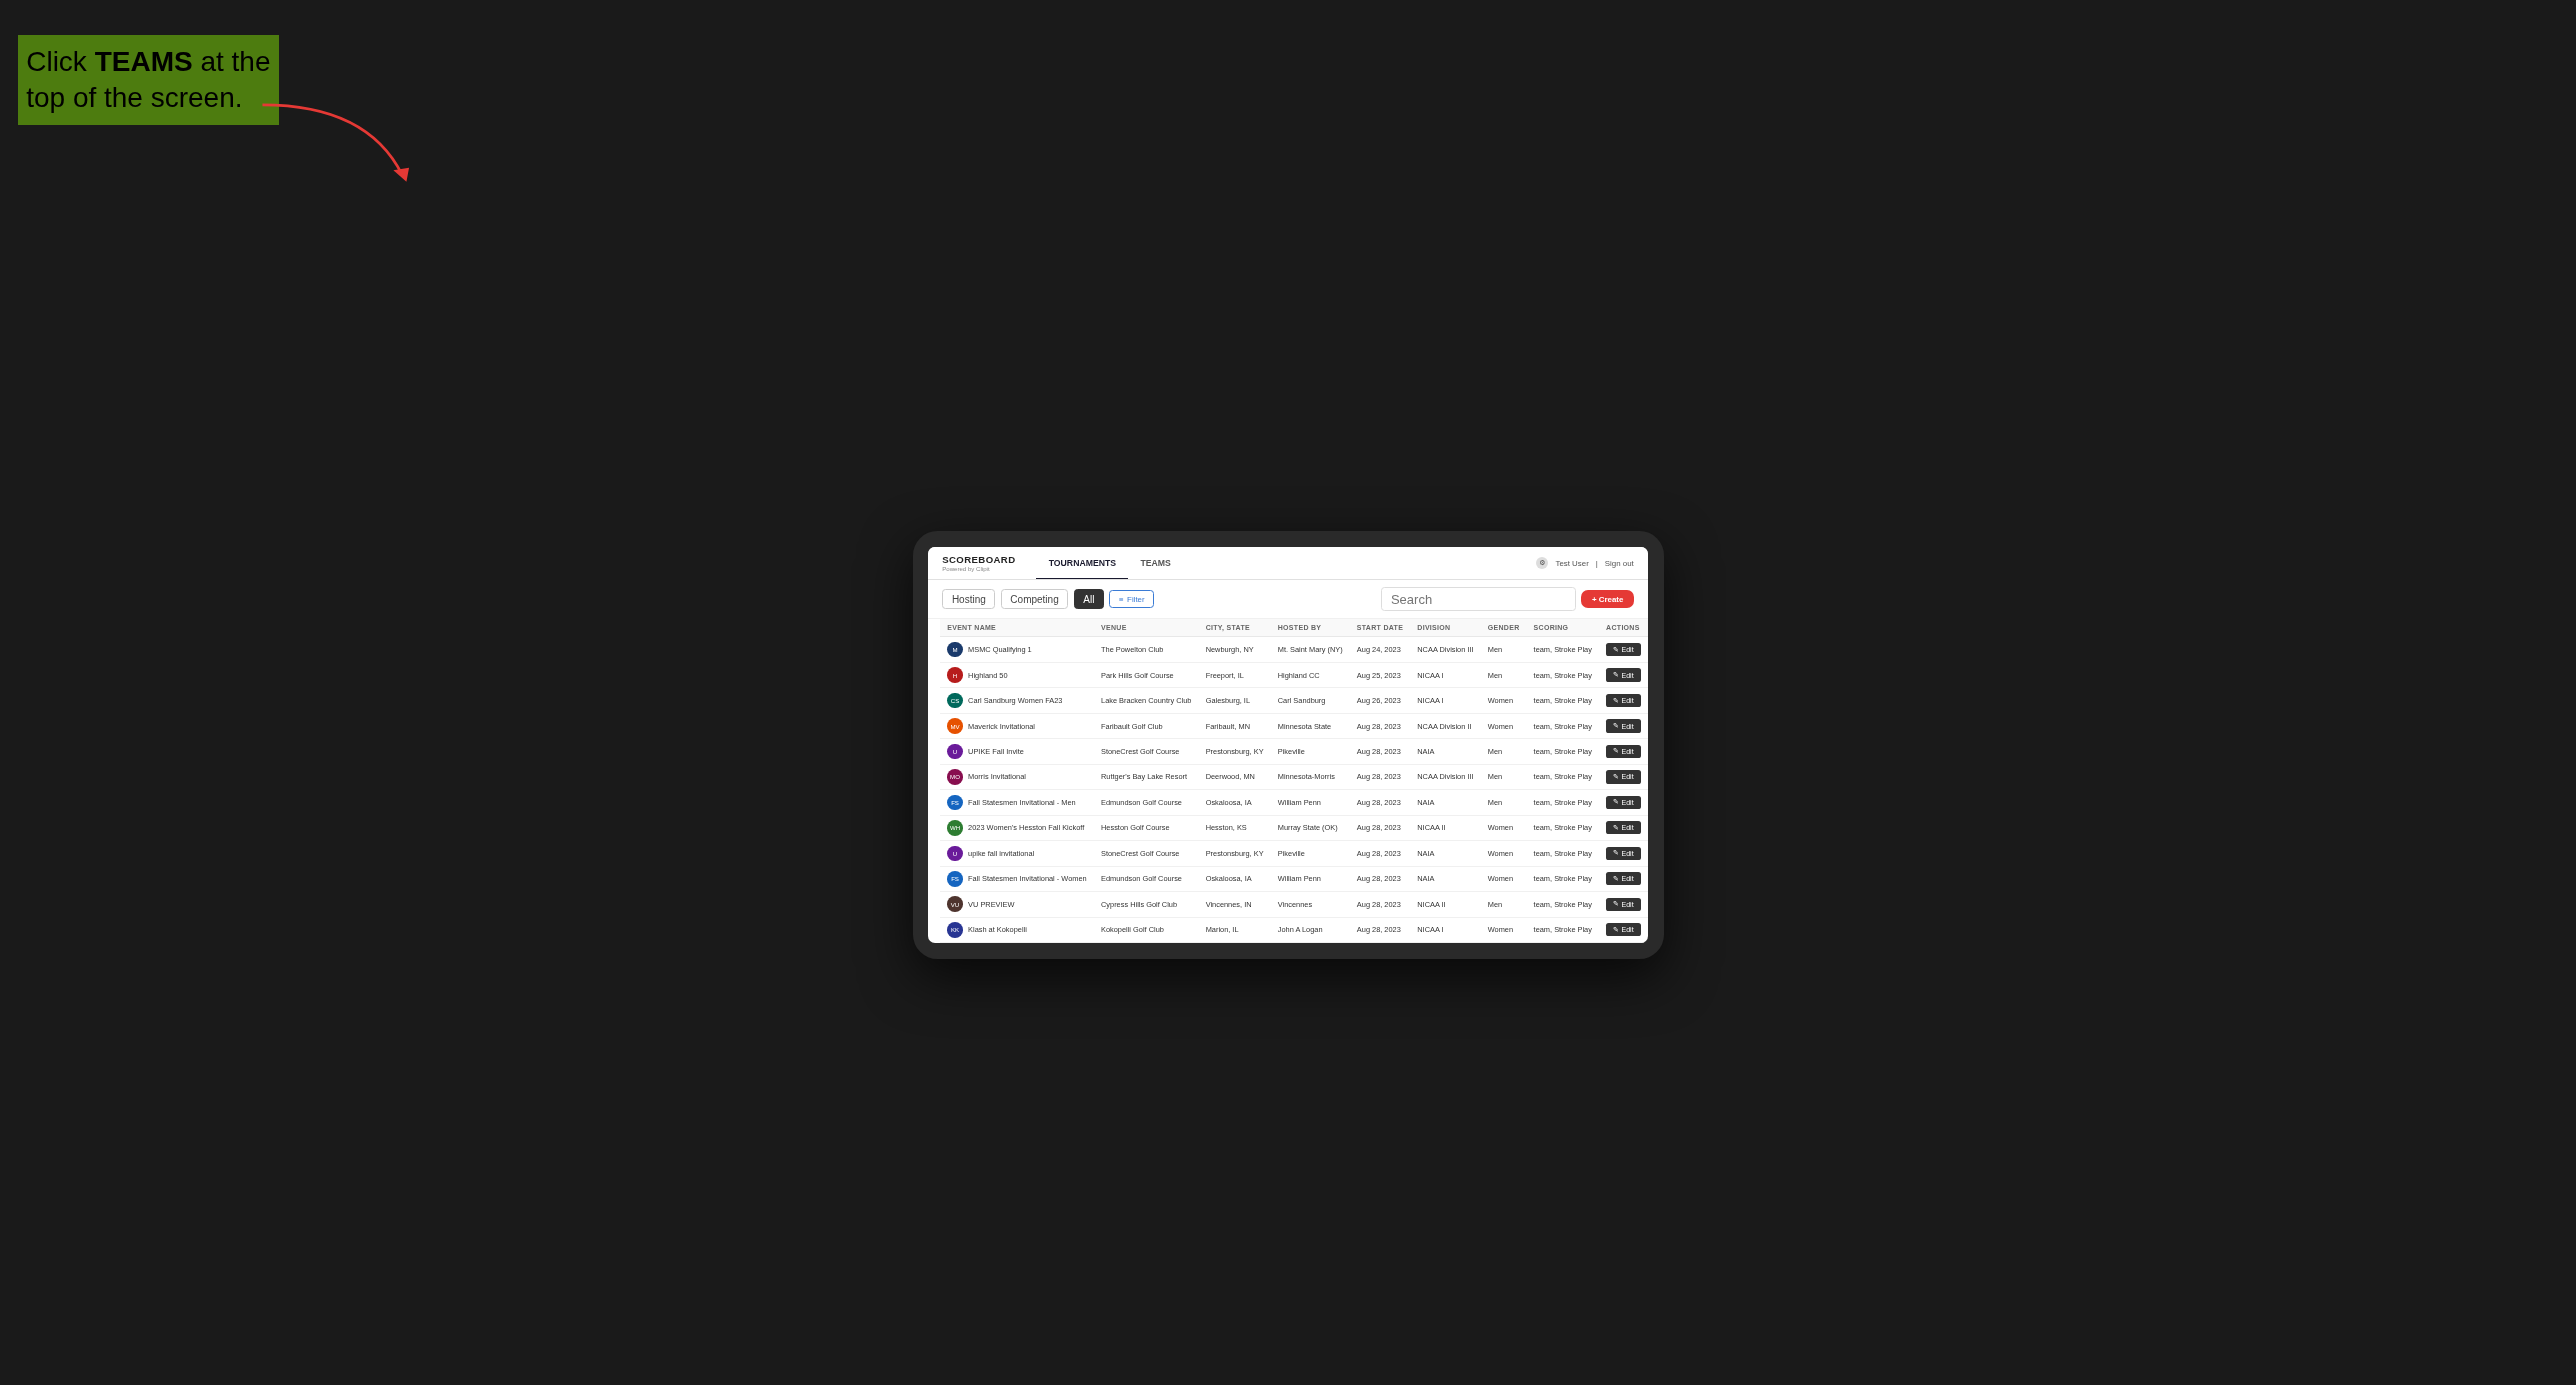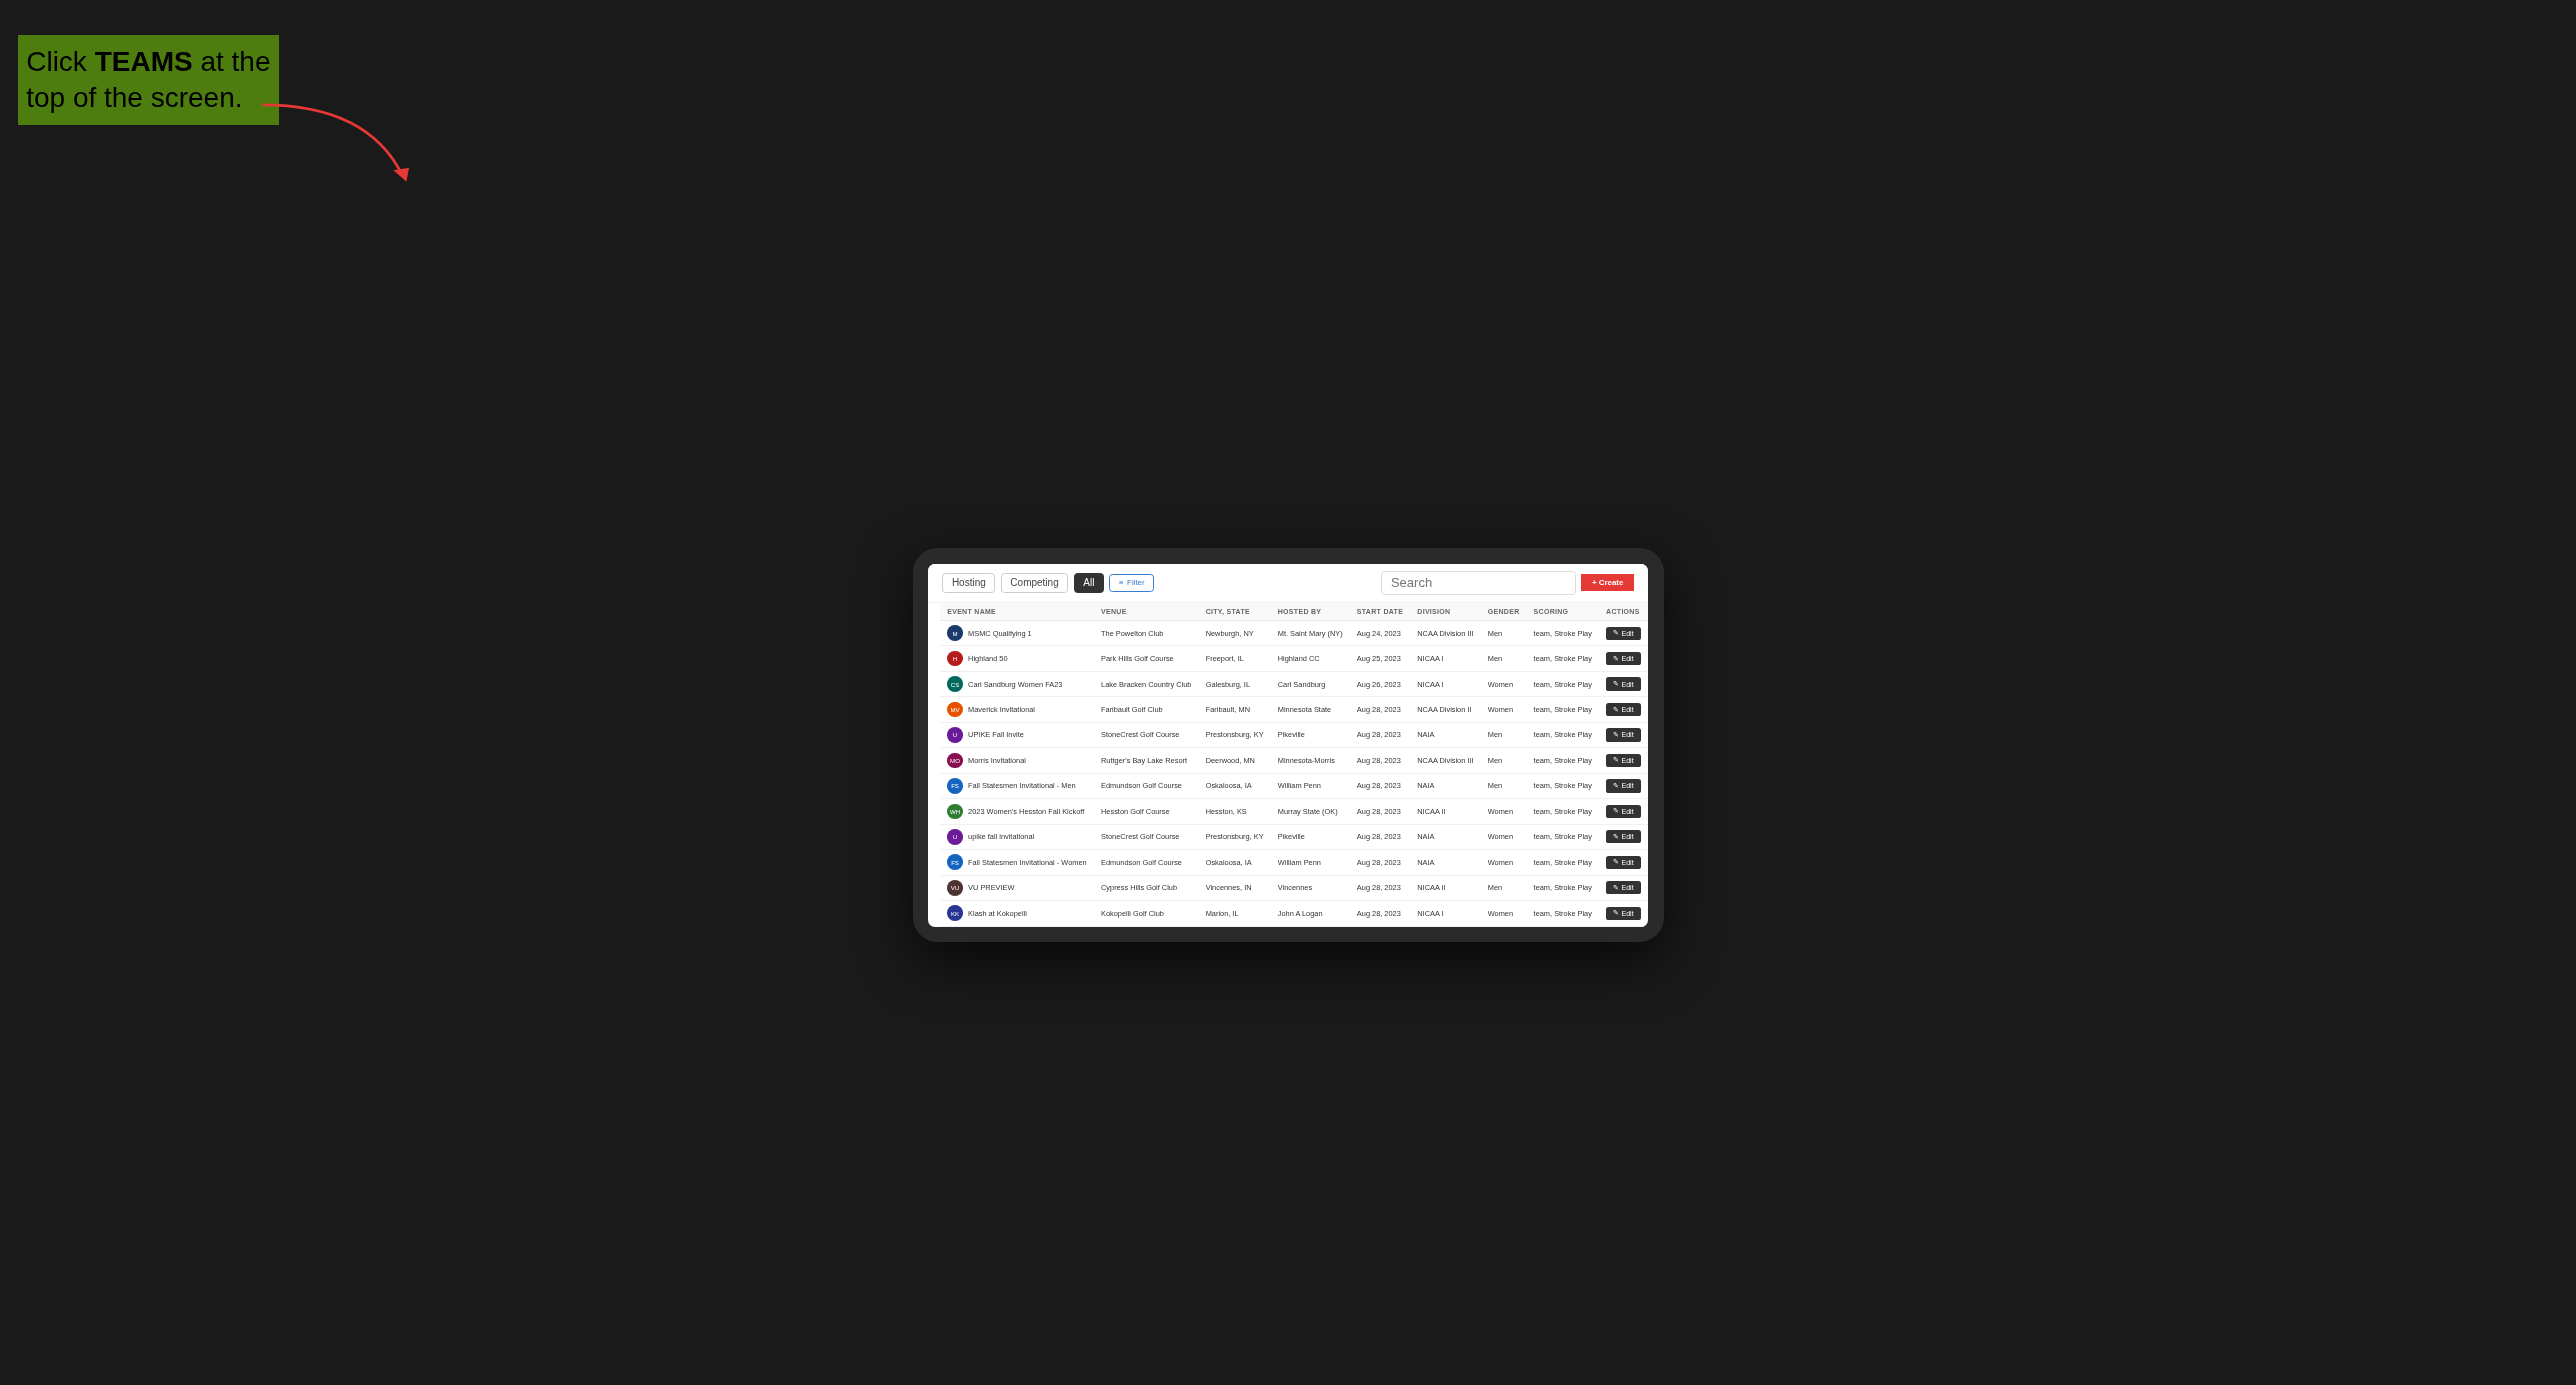--- a/index.html
+++ b/index.html
@@ -164,21 +164,21 @@
       border: 0.9px solid #ddd;
       border-radius: 3.5px;
       width: 195px;
       color: #888;
     }
     .create-btn {
       padding: 4.4px 10.5px;
       background: #e53935;
       color: #fff;
       border: none;
-      border-radius: 0;
+      border-radius: 7px;
       font-size: 7.9px;
       font-weight: 600;
       cursor: pointer;
       display: flex;
       align-items: center;
       gap: 3.5px;
     }
 
     
     .table-wrap {
@@ -272,20 +272,40 @@
 <div class="arrow-container">
   <svg viewBox="0 0 220 120" xmlns="http://www.w3.org/2000/svg">
     <path d="M 20 10 Q 140 10 180 90" stroke="#e53935" stroke-width="3" fill="none"></path>
     <polygon points="170,85 185,98 188,82" fill="#e53935"></polygon>
   </svg>
 </div>
 
 <div class="tablet">
   <div class="screen">
 
+    <nav class="navbar">
+      <div class="brand">
+        <span class="brand-title">SCOREBOARD</span>
+        <span class="brand-sub">Powered by Clipit</span>
+      </div>
+      <div class="nav-links">
+        <div class="nav-link active">
+          <span>TOURNAMENTS</span>
+        </div>
+        <div class="nav-link">
+          <span>TEAMS</span>
+        </div>
+      </div>
+      <div class="nav-right">
+        <div class="settings-icon">⚙</div>
+        <span>Test User</span>
+        <span>|</span>
+        <span style="cursor:pointer;">Sign out</span>
+      </div>
+    </nav>
 
     <div class="toolbar">
       <button class="filter-btn">Hosting</button>
       <button class="filter-btn">Competing</button>
       <button class="filter-btn active">All</button>
       <button class="filter-icon-btn">
         <span>≡</span>
         <span>Filter</span>
       </button>
       <input class="search-box" type="text" placeholder="Search" style="">

